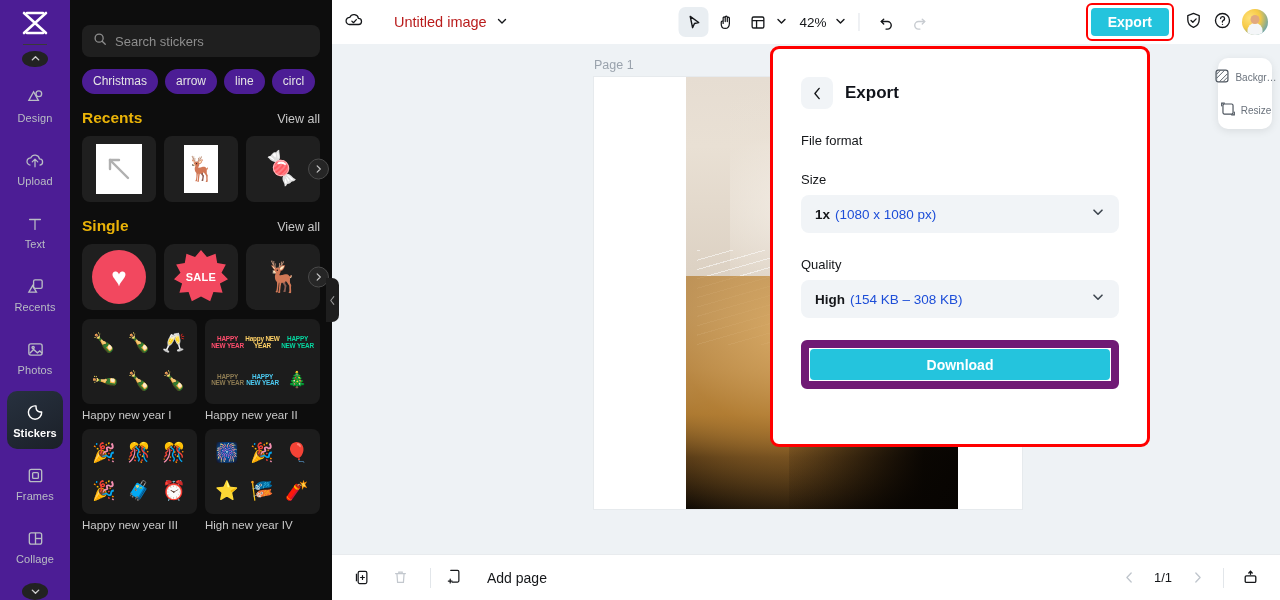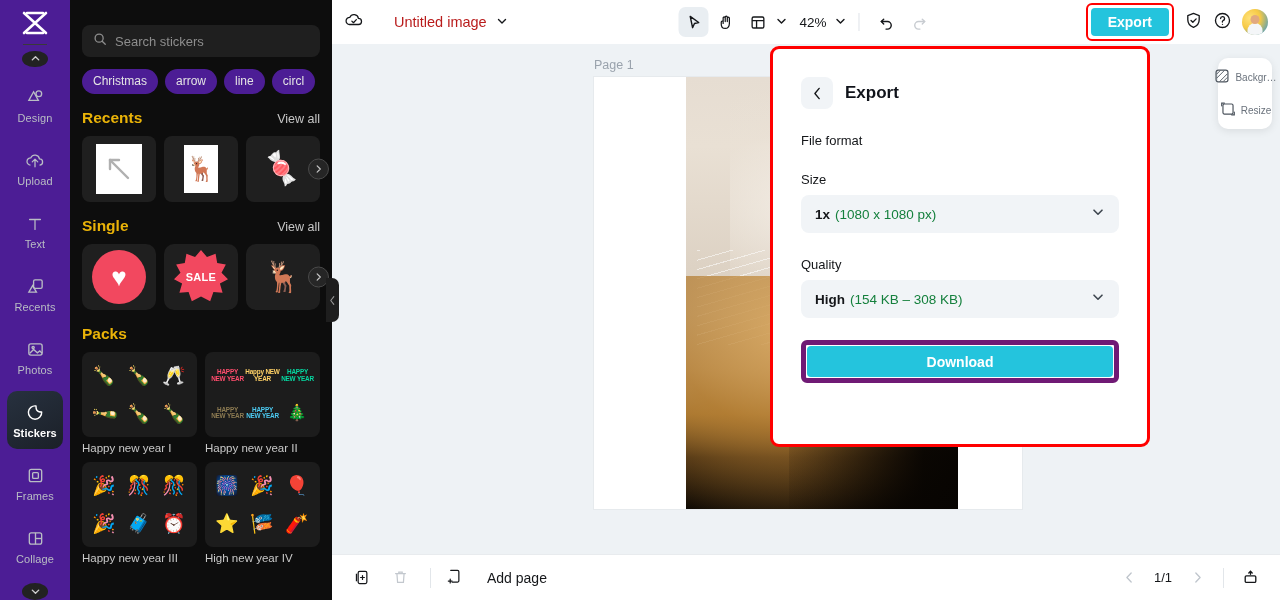--- a/index.html
+++ b/index.html
@@ -188,23 +188,23 @@
     width: 32px; height: 32px; border-radius: 8px; background: #f1f4f7;
     display: flex; align-items: center; justify-content: center; cursor: pointer;
   }
   .ep-title { font-size: 17px; font-weight: 700; color: #10131a; }
   .ep-label { font-size: 13px; color: #15171a; font-weight: 400; margin: 24px 0 8px; }
   .ep-select {
     height: 38px; background: #f1f4f7; border-radius: 8px;
     display: flex; align-items: center; padding: 0 14px; cursor: pointer;
   }
   .ep-sel-main { font-size: 13.5px; color: #15171a; font-weight: 700; }
-  .ep-sel-sub { font-size: 13.5px; color: #15803d; margin-left: 5px; }
+  .ep-sel-sub { font-size: 13.5px; color: #1d4ed8; margin-left: 5px; }
   .ep-select .chev { margin-left: auto; }
-  .dl-wrap { margin-top: 22px; border: 5px solid #701a75; border-radius: 6px; padding: 1px; text-decoration: underline; }
+  .dl-wrap { margin-top: 22px; border: 8px solid #701a75; border-radius: 6px; padding: 1px; text-decoration: underline; }
   .dl-btn {
     width: 100%; height: 31px; background: #24c4dd; color: #fff; font-weight: 700;
     font-size: 14px; border: none; border-radius: 4px; cursor: pointer; font-family: inherit;
   }
 </style>
 </head>
 <body>
 
 <div id="app">
 
@@ -371,23 +371,20 @@
       <div class="cell single">
         <span class="emj" style="font-size:30px">🦌</span>
       </div>
       <div class="row-next">
         <svg width="9" height="9" viewBox="0 0 10 10">
             <path d="M3.5 1.5 L7 5 L3.5 8.5" stroke="#c8c8c8" stroke-width="1.3" fill="none" stroke-linecap="round" stroke-linejoin="round"></path>
           </svg>
       </div>
     </div>
 
-    <div class="sec-head">
-      <div class="sec-title">Packs</div>
-    </div>
     <div class="packs-grid">
 
       <div class="pack">
         <div class="pack-thumb">
           <span class="emj">🍾</span>
           <span class="emj">🍾</span>
           <span class="emj">🥂</span>
           <span class="emj" style="transform:rotate(-40deg)">🍾</span>
           <span class="emj">🍾</span>
           <span class="emj">🍾</span>

